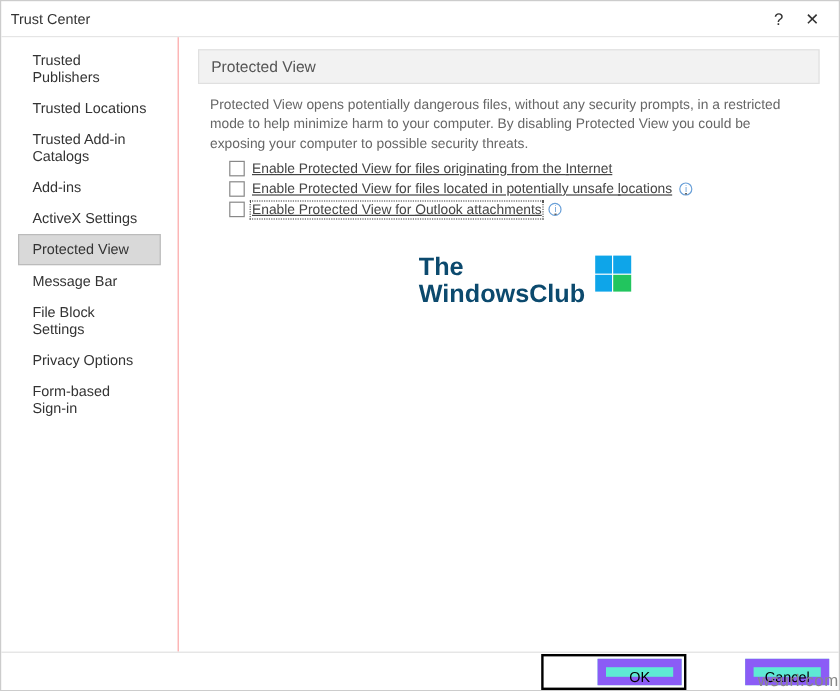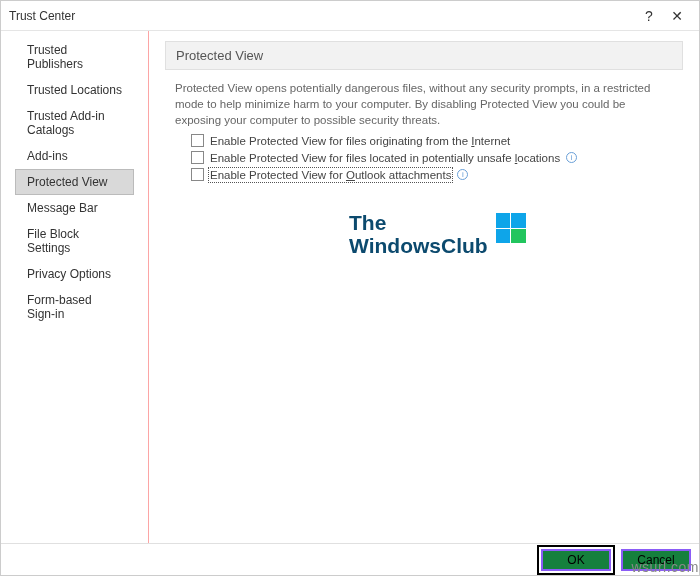--- a/index.html
+++ b/index.html
@@ -70,20 +70,21 @@
     font-size: 11.5px;
   }
   .opts { margin: 2px 10px; }
   .opt {
     display: flex;
     align-items: center;
     gap: 6px;
     padding: 2px 16px;
     font-size: 11.5px;
     color: #444;
+    text-decoration: underline;
   }
   .cb {
     width: 13px;
     height: 13px;
     border: 1px solid #888;
     background: #fff;
     flex-shrink: 0;
   }
   .opt.focus .lbl {
     outline: 1px dotted #555;
@@ -133,24 +134,25 @@
     display: flex;
     justify-content: flex-end;
     align-items: center;
     padding: 0 8px;
     gap: 6px;
     position: relative;
   }
   .btn {
     min-width: 70px;
     height: 22px;
-    border: 2px solid #8b5cf6;
-    background: #15803d;
+    border: 7px solid #8b5cf6;
+    background: #5eead4;
     font-size: 12px;
     cursor: pointer;
+    margin-left: 43px;
   }
   .ok-wrap {
     border: 2px solid #000;
     padding: 2px;
   }
   .corner-text {
     position: absolute;
     bottom: 0;
     right: 0;
     font-size: 14px;
@@ -167,20 +169,21 @@
   <div class="help">?</div>
   <div class="close">✕</div>
 </div>
 
 <div class="content">
   <div class="sidebar" id="sidebar">
       <div class="sidebar-item">Trusted Publishers</div>
       <div class="sidebar-item">Trusted Locations</div>
       <div class="sidebar-item">Trusted Add-in Catalogs</div>
       <div class="sidebar-item">Add-ins</div>
+      <div class="sidebar-item">ActiveX Settings</div>
       <div class="sidebar-item selected">Protected View</div>
       <div class="sidebar-item">Message Bar</div>
       <div class="sidebar-item">File Block Settings</div>
       <div class="sidebar-item">Privacy Options</div>
       <div class="sidebar-item">Form-based Sign-in</div>
     </div>
   <div class="main">
     <div class="section-header">Protected View</div>
     <div class="desc">Protected View opens potentially dangerous files, without any security prompts, in a restricted mode to help minimize harm to your computer. By disabling Protected View you could be exposing your computer to possible security threats.</div>
     <div class="opts" id="opts">

